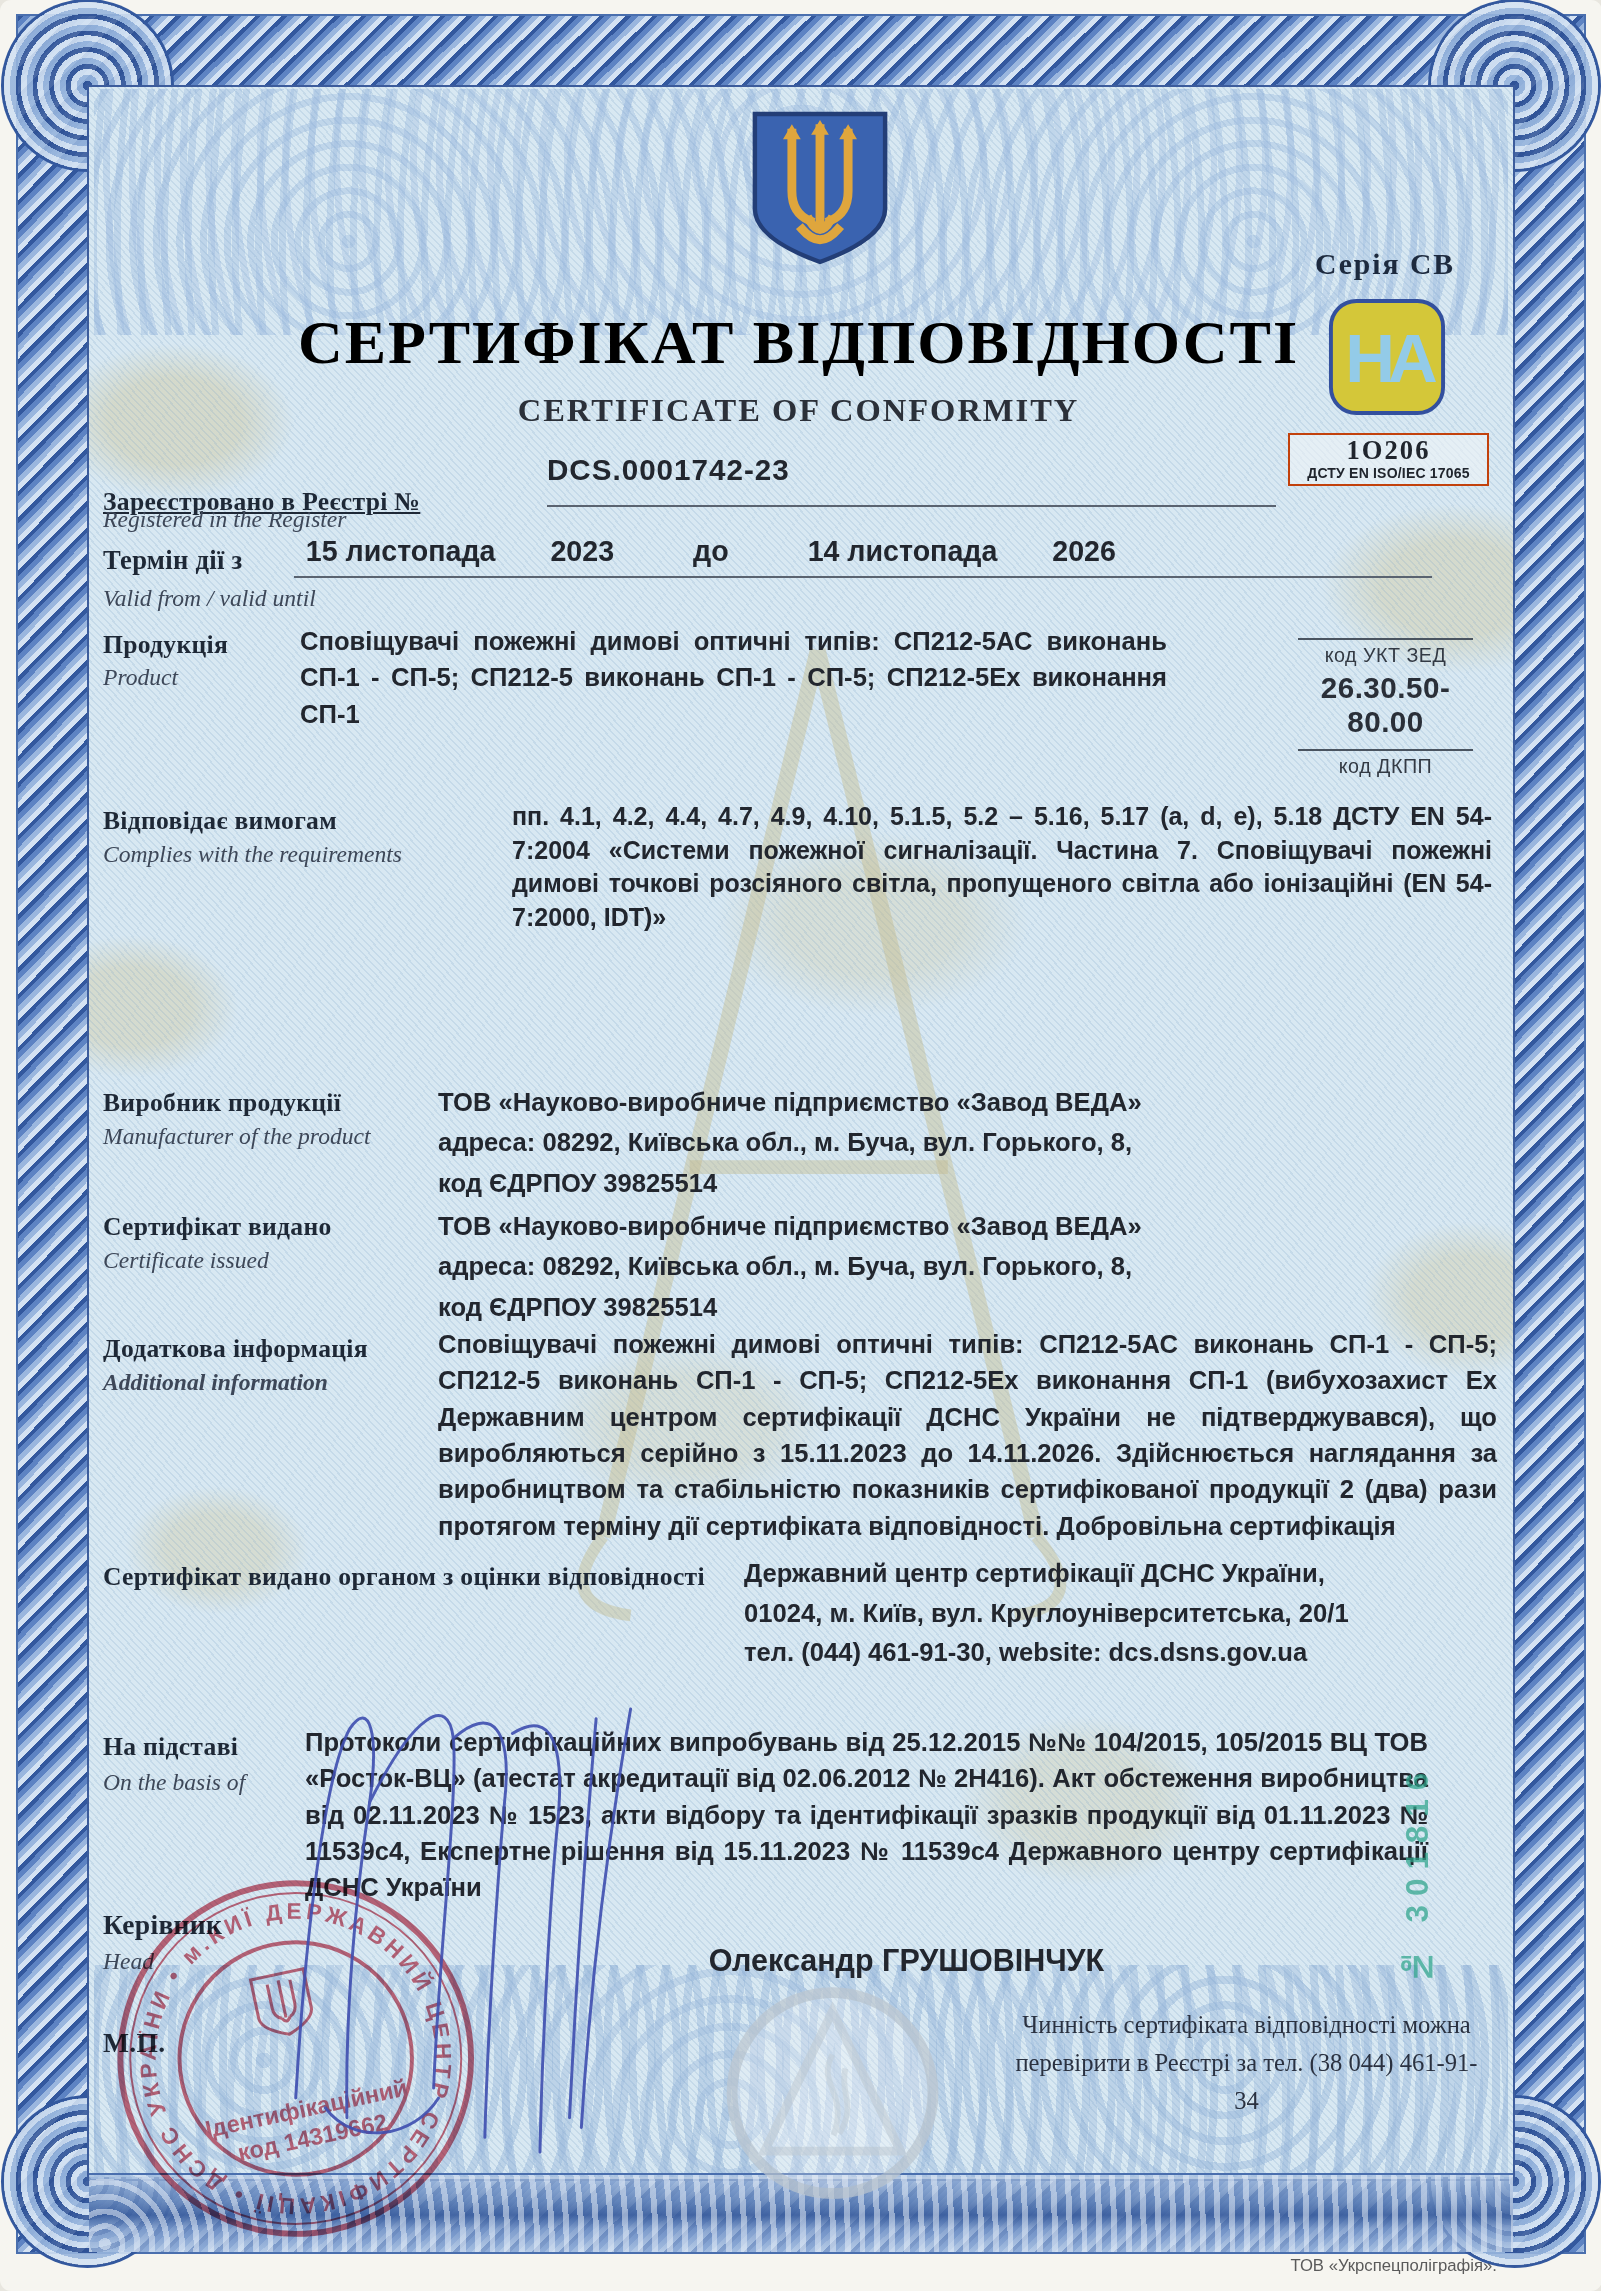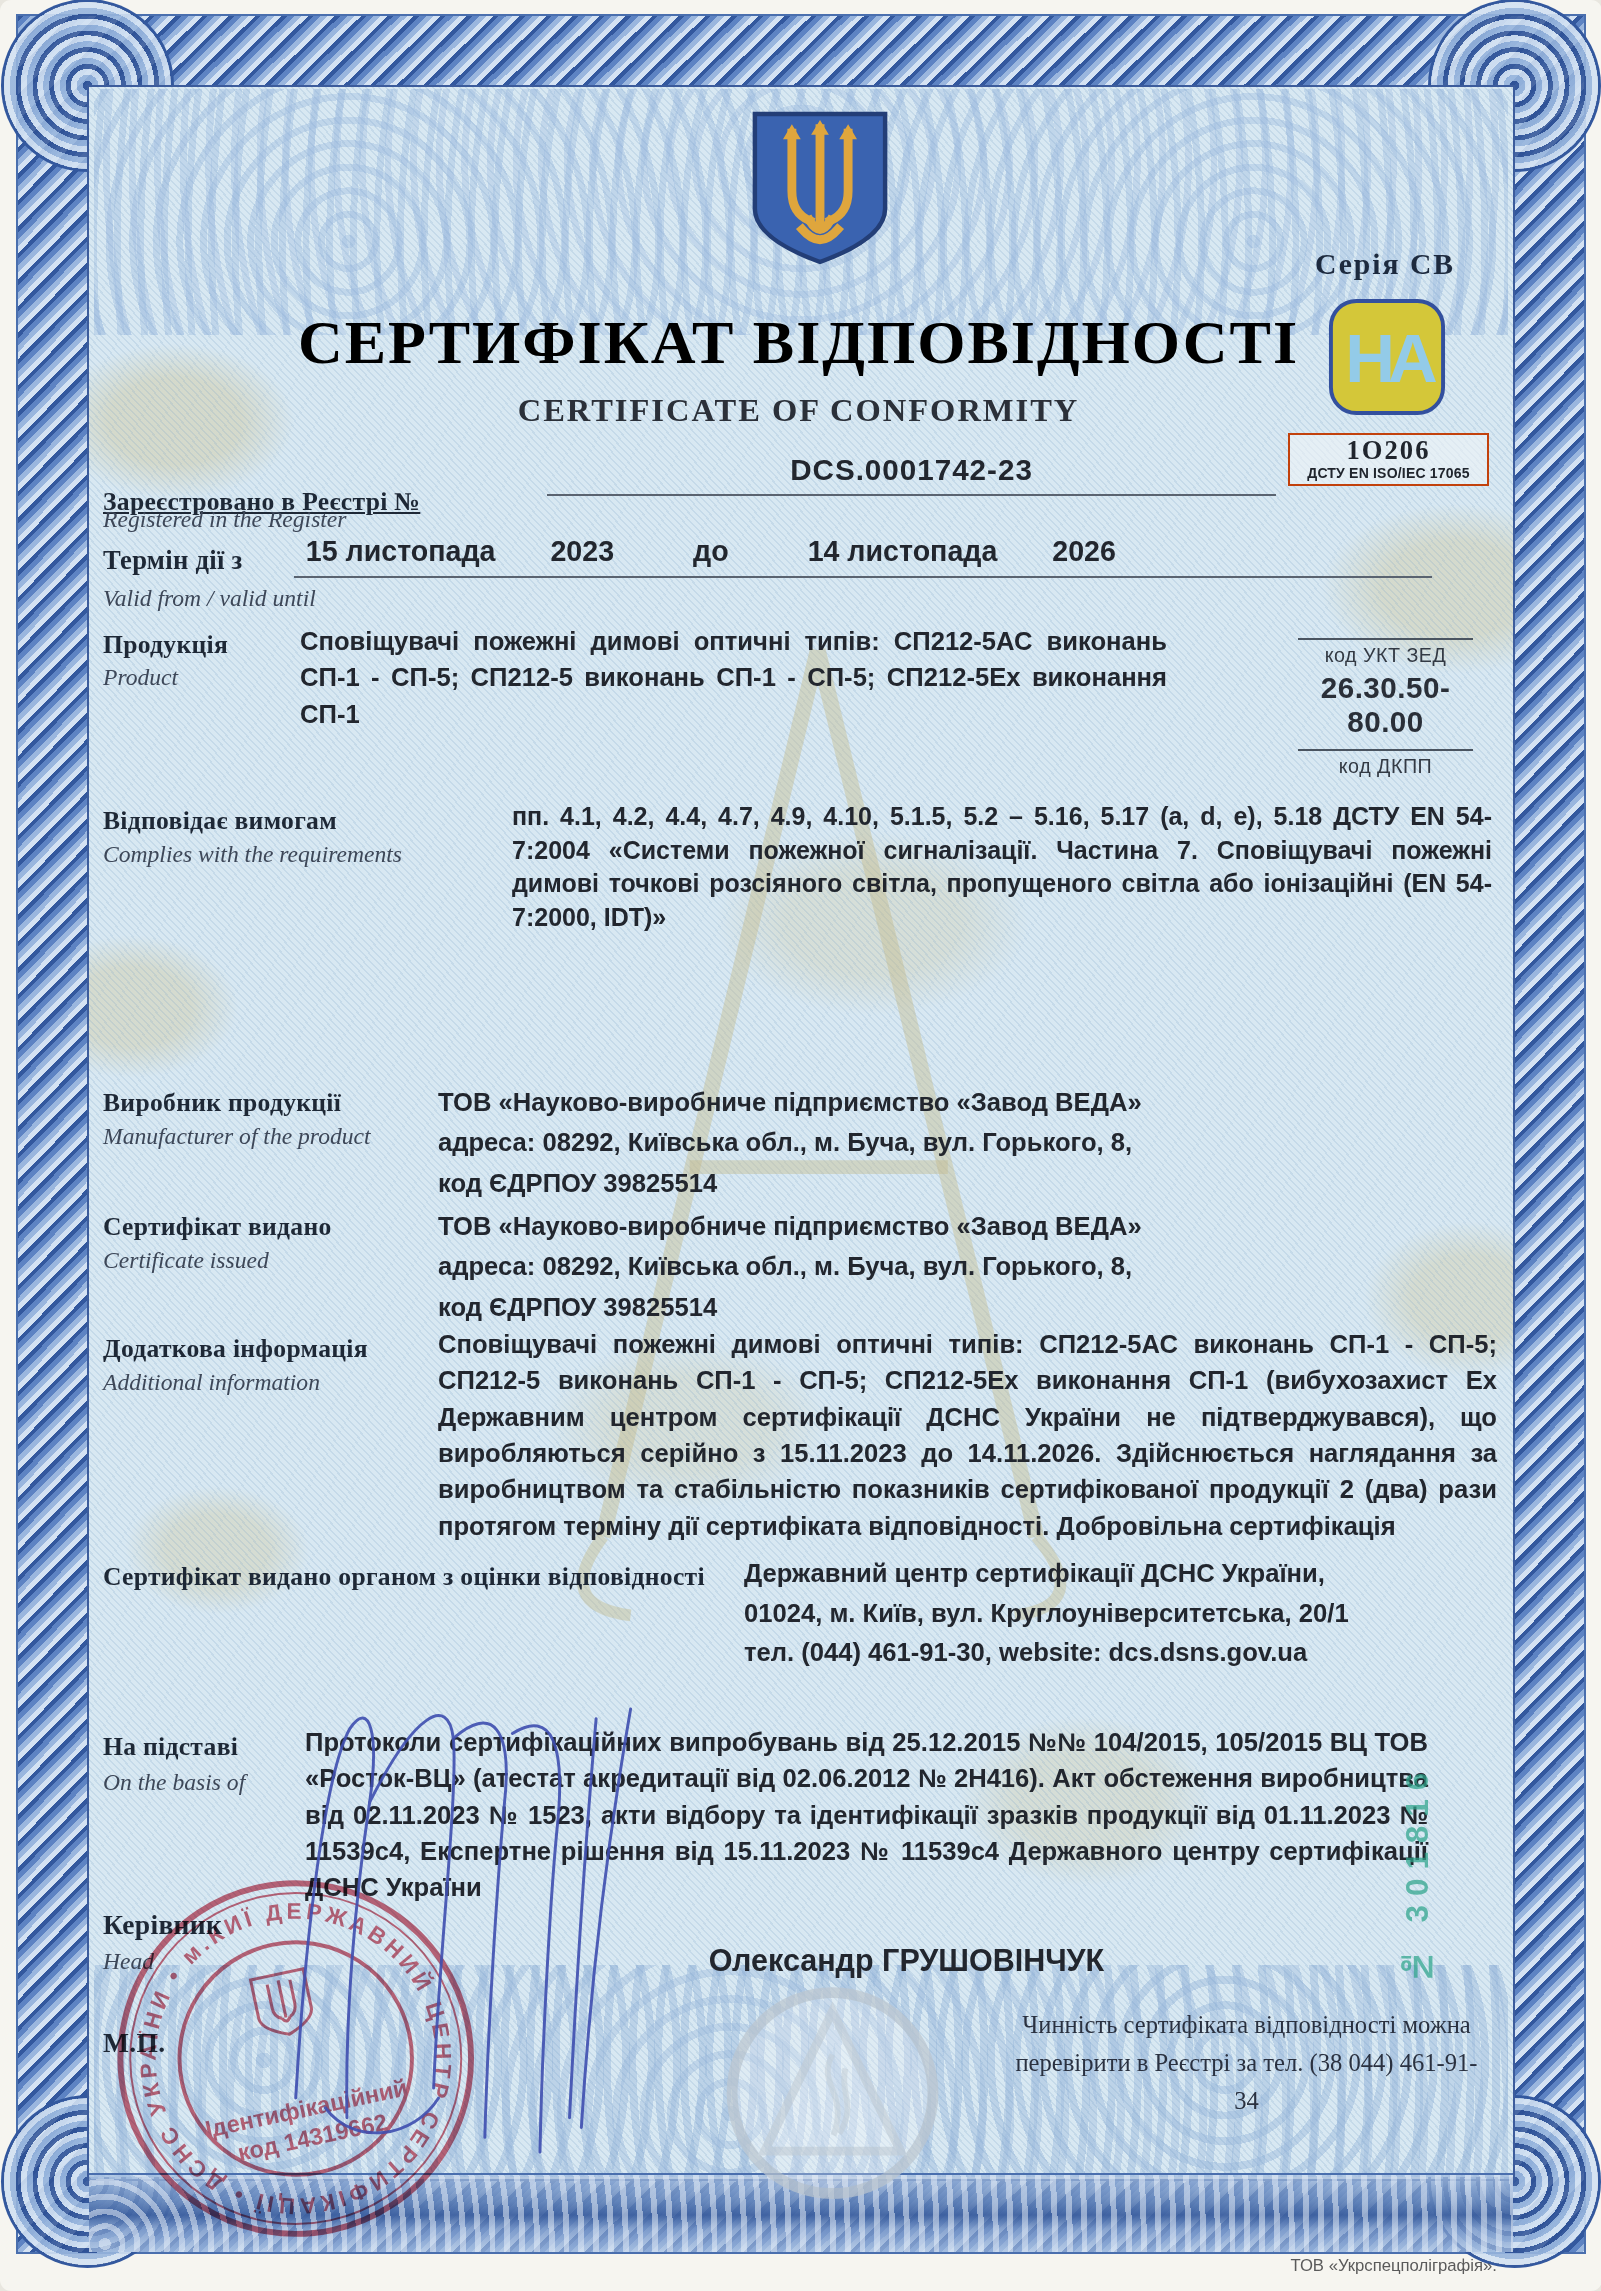--- a/index.html
+++ b/index.html
@@ -136,21 +136,21 @@
   <div class="abs acc-box" style="left:1288px;top:433px;">
     <div class="code">1О206</div>
     <div class="std">ДСТУ EN ISO/IEC 17065</div>
   </div>
 
   <div class="abs title" style="left:158px;top:307px;width:1281px;">СЕРТИФІКАТ ВІДПОВІДНОСТІ</div>
   <div class="abs subtitle" style="left:158px;top:392px;width:1281px;">CERTIFICATE OF CONFORMITY</div>
 
   <div class="abs lbl-ua" style="left:103px;top:487px;text-decoration:underline;">Зареєстровано в Реєстрі №</div>
   <div class="abs lbl-en" style="left:103px;top:506px;">Registered in the Register</div>
-  <div class="abs val rule-line" style="left:547px;top:453px;width:729px;text-align:center;font-size:29.6px;padding-bottom:7px;letter-spacing:1px;">DCS.0001742-23</div>
+  <div class="abs val rule-line" style="left:547px;top:453px;width:729px;text-align:left;font-size:29.6px;padding-bottom:18px;letter-spacing:1px;">DCS.0001742-23</div>
 
   <div class="abs lbl-ua" style="left:103px;top:545px;font-size:26.6px;">Термін дії з</div>
   <div class="abs lbl-en" style="left:103px;top:585px;">Valid from / valid until</div>
   <div class="abs val rule-line" style="left:294px;top:535px;width:1138px;font-size:28.6px;padding-bottom:7.9px;">
     <span style="margin-left:11.8px;">15 листопада</span>
     <span style="margin-left:47px;">2023</span>
     <span style="margin-left:71px;">до</span>
     <span style="margin-left:71px;">14 листопада</span>
     <span style="margin-left:47px;">2026</span>
   </div>
@@ -181,21 +181,21 @@
 
   <div class="abs lbl-ua" style="left:103px;top:1212px;">Сертифікат видано</div>
   <div class="abs lbl-en" style="left:103px;top:1247px;">Certificate issued</div>
   <div class="abs val" style="left:438px;top:1206px;width:709px;font-size:25.6px;line-height:1.58;">
     <span style="display:block;">ТОВ «Науково-виробниче підприємство «Завод ВЕДА»</span>
     <span style="display:block;">адреса: 08292, Київська обл., м. Буча, вул. Горького, 8,</span>
     <span style="display:block;">код ЄДРПОУ 39825514</span>
   </div>
 
   <div class="abs lbl-ua" style="left:103px;top:1334px;">Додаткова інформація</div>
-  <div class="abs lbl-en" style="left:103px;top:1369px;">Additional information</div>
+  <div class="abs lbl-en" style="left:103px;top:1369px;font-weight:bold;">Additional information</div>
   <div class="abs val" style="left:438px;top:1326px;width:1059px;font-size:25.6px;line-height:1.42;text-align:justify;">Сповіщувачі пожежні димові оптичні типів: СП212-5АС виконань СП-1 - СП-5; СП212-5 виконань СП-1 - СП-5; СП212-5Ех виконання СП-1 (вибухозахист Ех Державним центром сертифікації ДСНС України не підтверджувався), що виробляються серійно з 15.11.2023 до 14.11.2026. Здійснюється наглядання за виробництвом та стабільністю показників сертифікованої продукції 2 (два) рази протягом терміну дії сертифіката відповідності. Добровільна сертифікація</div>
 
   <div class="abs lbl-ua" style="left:103px;top:1562px;width:650px;">Сертифікат видано органом з оцінки відповідності</div>
   <div class="abs val" style="left:744px;top:1554px;width:630px;font-size:25.6px;line-height:1.55;">
     <span style="display:block;">Державний центр сертифікації ДСНС України,</span>
     <span style="display:block;">01024, м. Київ, вул. Круглоуніверситетська, 20/1</span>
     <span style="display:block;">тел. (044) 461-91-30, website: dcs.dsns.gov.ua</span>
   </div>
 
   <div class="abs lbl-ua" style="left:103px;top:1732px;">На підставі</div>

